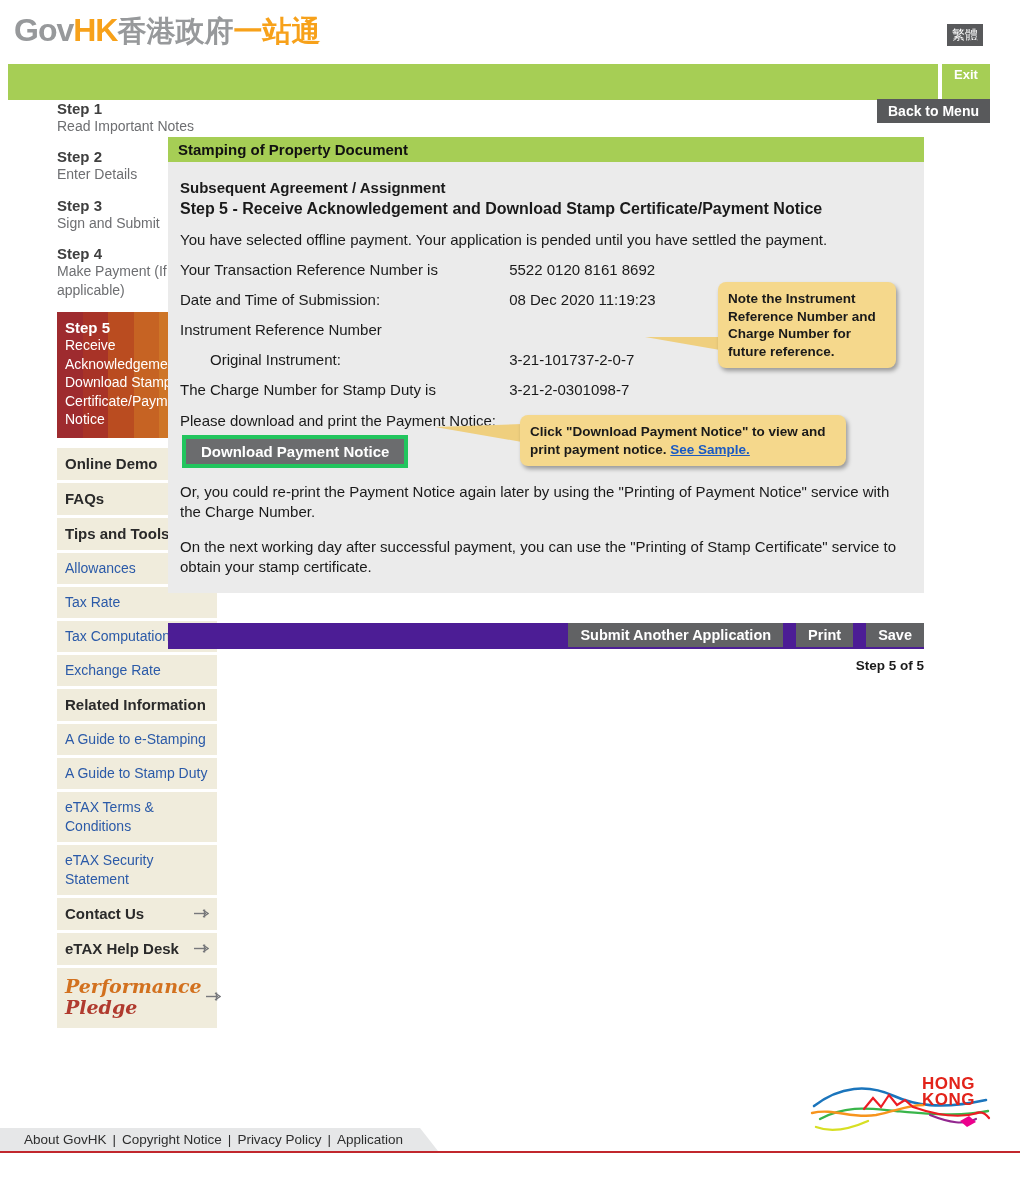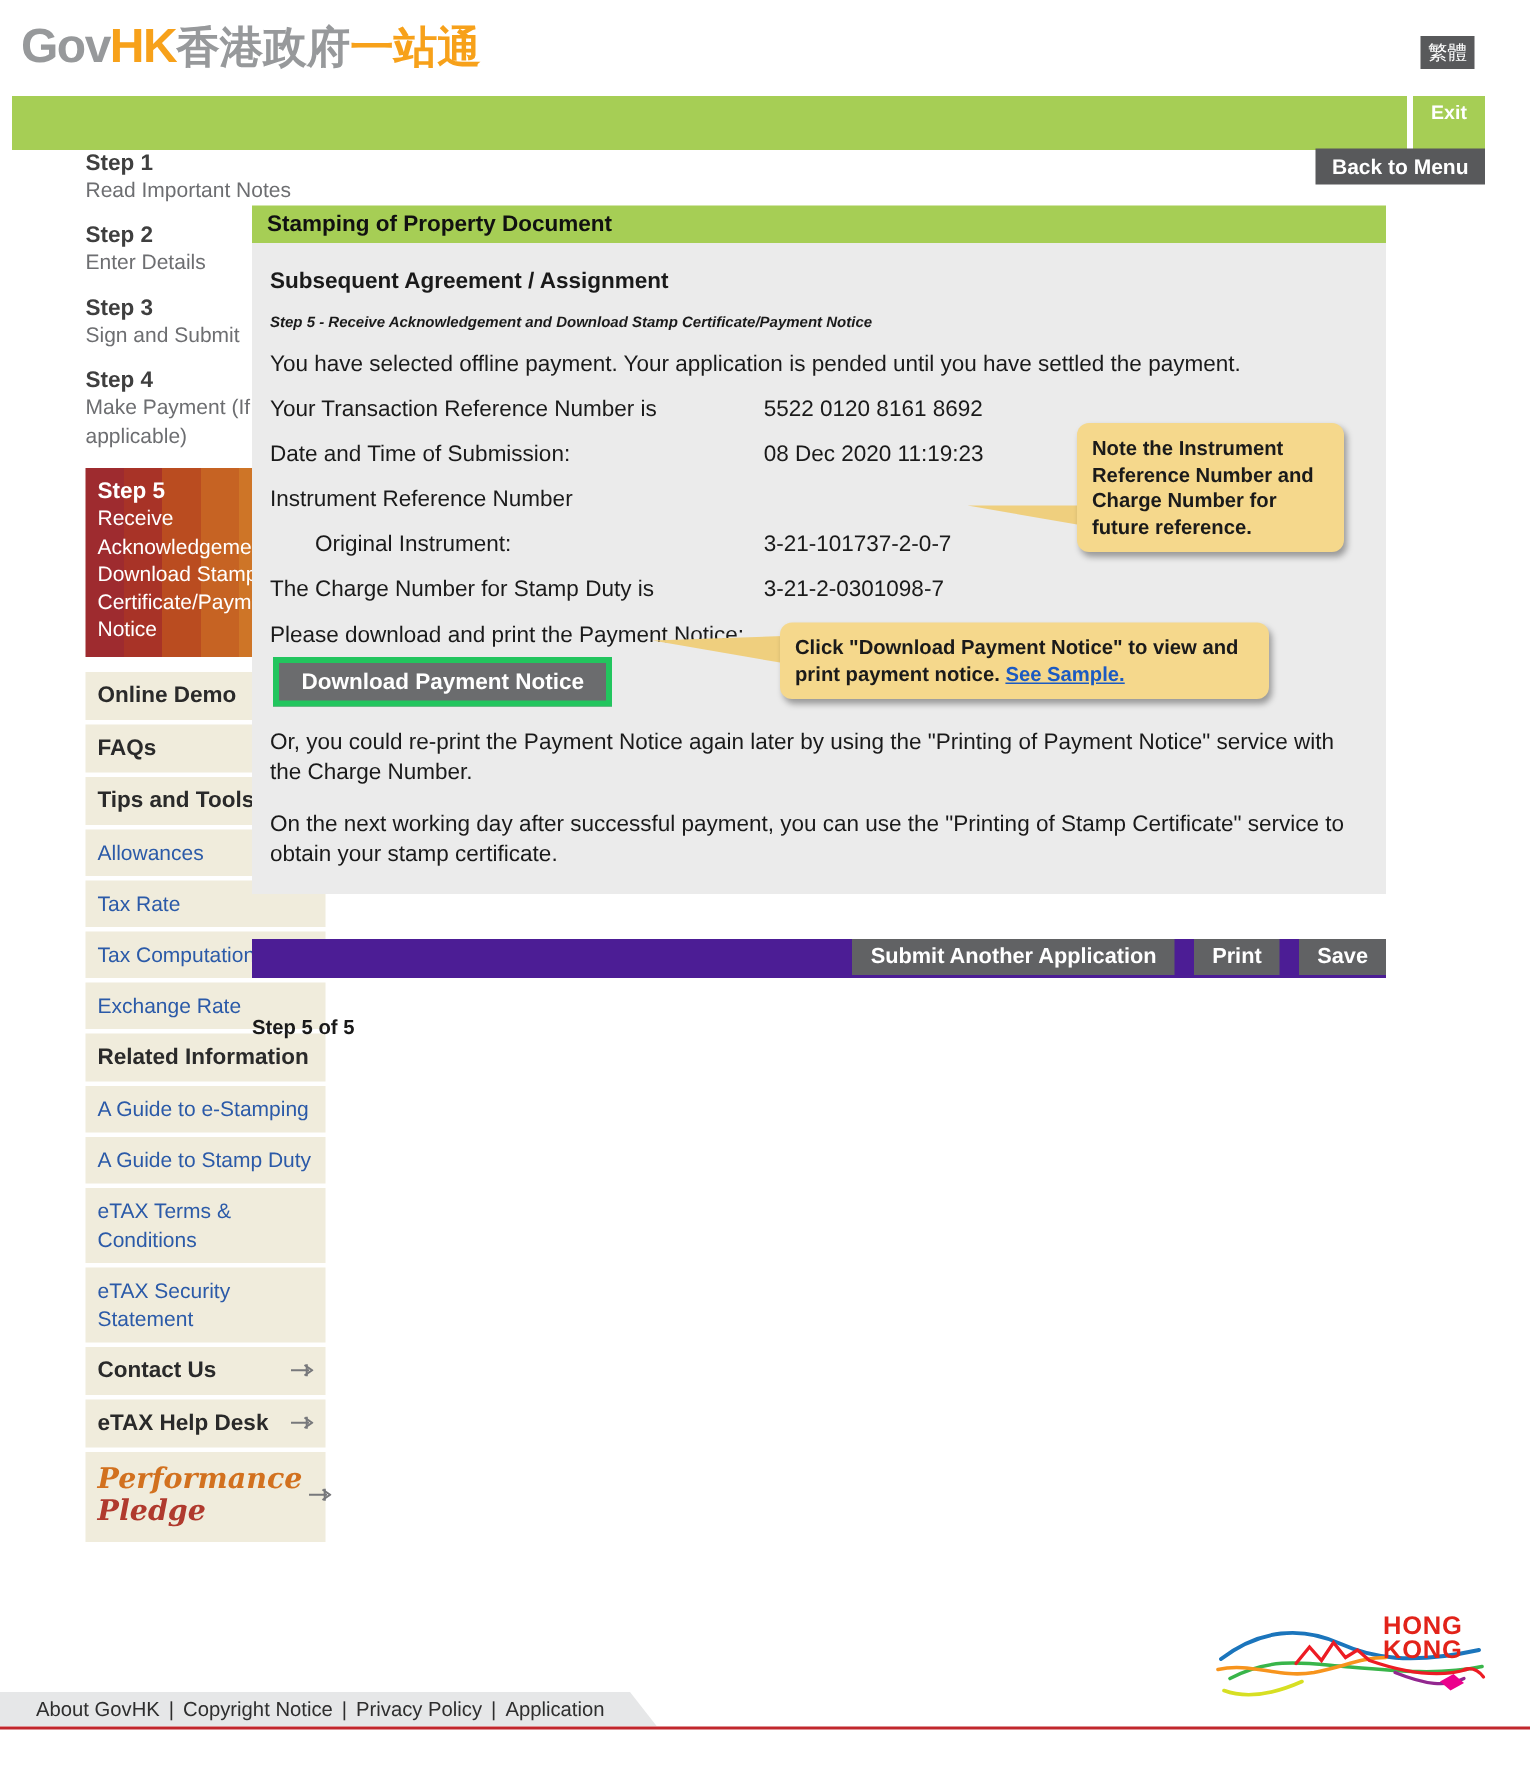--- a/index.html
+++ b/index.html
@@ -55,21 +55,21 @@
   .arrow-icon { flex: 0 0 auto; margin-left: 4px; }
   .pledge-text { font-family: "DejaVu Serif", serif; font-style: italic;
     font-weight: bold; font-size: 19px; line-height: 1.1; }
   .pledge-l1 { color: #D2711F; }
   .pledge-l2 { color: #B03A2E; }
   
   .main { position: absolute; top: 137px; left: 168px; width: 756px; }
   .title-bar { background: #A6CE55; padding: 4px 10px; font-weight: bold; font-size: 15px; color: #111; }
   .content { background: #EBEBEB; padding: 10px 12px 16px; position: relative; }
   .subtitle { font-size: 15px; font-weight: bold; margin-top: 7px; }
-  .step-heading { font-size: 10px; font-weight: bold; margin-top: 14px; font-style: italic; }
+  .step-heading { font-size: 16px; font-weight: bold; margin-top: 4px; }
   .intro { font-size: 15px; margin-top: 13px; }
   .row { margin-top: 13px; font-size: 15px; }
   .row .lbl { display: inline-block; width: 325px; vertical-align: top; }
   .row.indent .lbl { padding-left: 30px; }
   .row .val { display: inline-block; }
   .dl-prompt { font-size: 15px; margin-top: 14px; }
   .dl-btn {
     display: inline-block; margin-top: 6px; margin-left: 2px;
     background: #6B6C6E; border: 4px solid #22c55e;
     color: #fff; font-weight: bold; font-size: 15px;
@@ -97,21 +97,21 @@
   
   .btn-bar {
     margin-top: 30px; background: #4c1d95; height: 26px;
     display: flex; justify-content: flex-end; align-items: flex-start; gap: 13px;
     padding-right: 0;
   }
   .gray-btn {
     background: #616264; color: #fff; font-weight: bold; font-size: 14.5px;
     padding: 4px 12px; cursor: pointer; white-space: nowrap;
   }
-  .step-indicator { margin-top: 25px; text-align: left; font-weight: bold; font-size: 13.5px; }
+  .step-indicator { margin-top: 9px; text-align: right; font-weight: bold; font-size: 13.5px; }
   
   .footer-bar {
     position: absolute; top: 1128px; left: 0; width: 438px; height: 23px;
     background: #E6E7E8; display: flex; align-items: center;
     padding-left: 24px; font-size: 13.5px; color: #2e2e2e;
     clip-path: polygon(0 0, 420px 0, 438px 100%, 0 100%);
   }
   .footer-bar span { margin-right: 6px; }
   .f-link { cursor: pointer; }
   .red-line { position: absolute; top: 1151px; left: 0; right: 0; height: 2px; background: #C1272D; }

